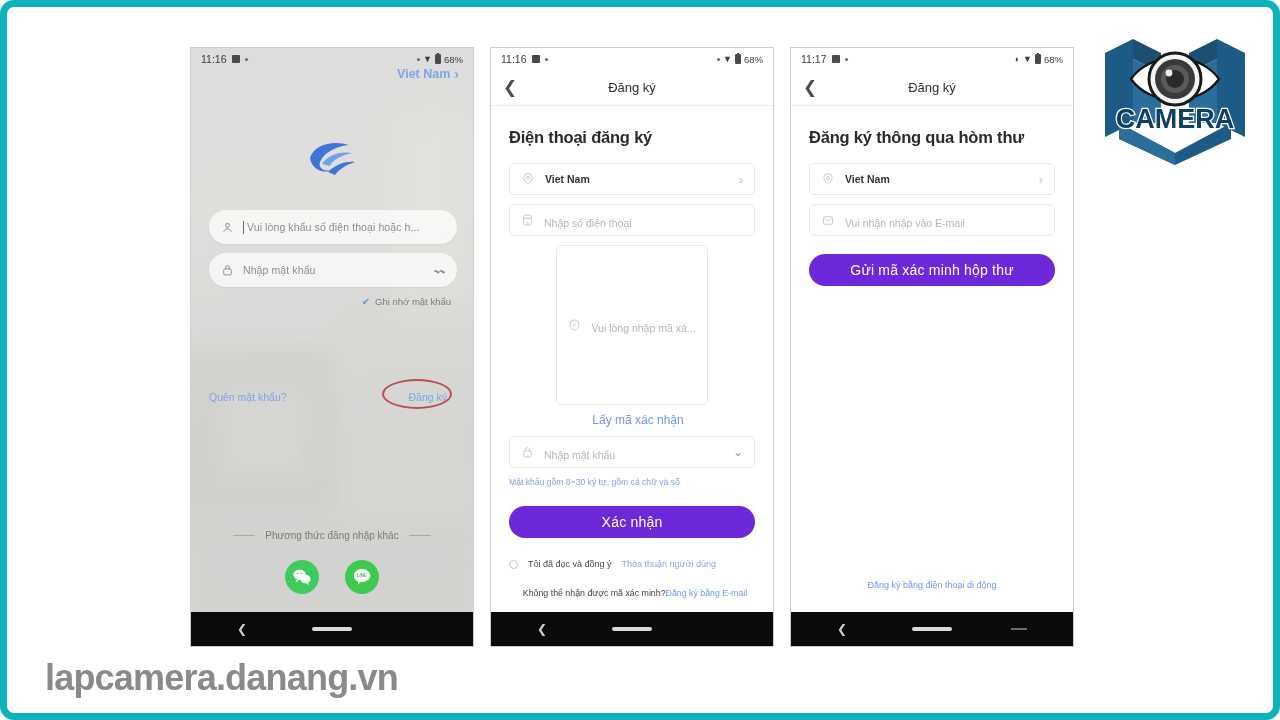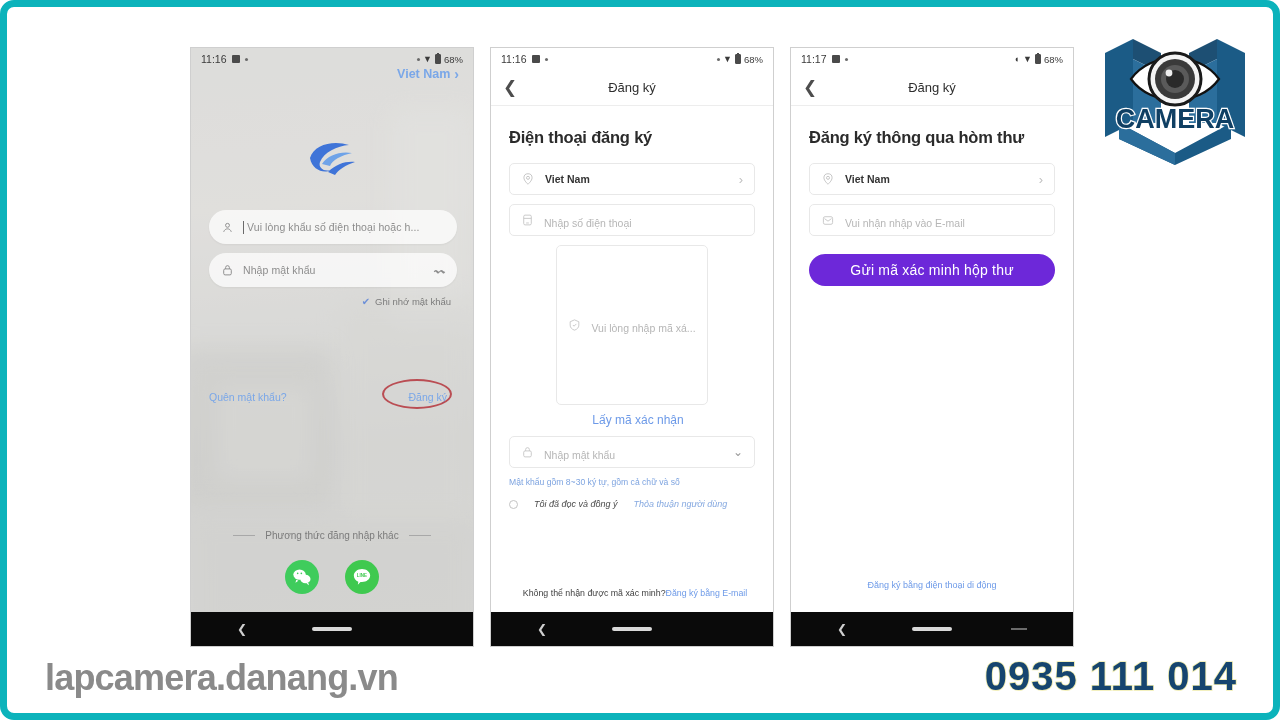--- a/index.html
+++ b/index.html
@@ -169,22 +169,22 @@
 
   .code-row { margin: 0 18px; display: flex; align-items: center; gap: 8px; flex-direction: column; }
   .code-row .field { margin: 0; flex: 0 0 160px; }
   .code-row .getcode { font-size: 12px; color: #6d9ae8; white-space: nowrap; padding-left: 12px; }
 
   .hint { margin: 9px 18px 0; font-size: 8.6px; color: #7ea4e0; line-height: 1.3; }
 
   .confirm-btn { margin: 18px 18px 0; height: 32px; }
 
   .agree {
-    margin: 11px 18px 0; display: flex; align-items: center; gap: 16px;
-    font-size: 9px; color: #4a4a4a; font-style: italic;
+    margin: 21px 18px 0; display: flex; align-items: center; gap: 10px;
+    font-size: 9px; color: #4a4a4a;
   }
   .agree .cb {
     width: 9px; height: 9px; border: 1px solid #c4c4c4; border-radius: 50%;
     flex: 0 0 auto;
   }
   .agree .agree-link { color: #86a9e0; }
 
   .bottom-note {
     position: absolute; left: 24px; right: 18px; bottom: 12px;
     text-align: center; font-size: 8.8px; color: #3f3f3f; line-height: 1.5;
@@ -401,20 +401,23 @@
                 <rect x="5" y="10" width="14" height="11" rx="2.5"></rect>
                   <path d="M8.5 10V7.5a3.5 3.5 0 0 1 7 0V10"></path>
               </svg>
             </span>
             <span class="ph">Nhập mật khẩu</span>
             <span class="eye-tog">⌄</span>
           </div>
 
           <div class="hint">Mật khẩu gồm 8~30 ký tự, gồm cả chữ và số</div>
 
+          <div class="btn-primary confirm-btn">
+            <span>Xác nhận</span>
+          </div>
 
           <div class="agree">
             <span class="cb"></span>
             <span>Tôi đã đọc và đồng ý</span>
               <span class="agree-link">Thỏa thuận người dùng</span>
           </div>
 
           <div class="bottom-note">
             <span>Không thể nhận được mã xác minh?</span><span class="bn-link">Đăng ký bằng E-mail</span>
           </div>
@@ -510,15 +513,14 @@
       <circle cx="76" cy="52" r="20" fill="#3a3a3a"></circle>
       <circle cx="76" cy="52" r="14" fill="#5a5a5a"></circle>
       <circle cx="76" cy="52" r="9" fill="#2a2a2a"></circle>
       <circle cx="70" cy="46" r="3.4" fill="#ededed"></circle>
     </g>
 
     <text x="76" y="101" text-anchor="middle" font-family="Liberation Sans, sans-serif" font-size="27" font-weight="bold" fill="#0f3f63" stroke="#ffffff" stroke-width="2.4" paint-order="stroke">CAMERA</text>
   </svg>
 
   <div class="footer-site">lapcamera.danang.vn</div>
-  <div class="footer-phone">0935 111 014</div>
 
 </div>
 
 </body></html>

